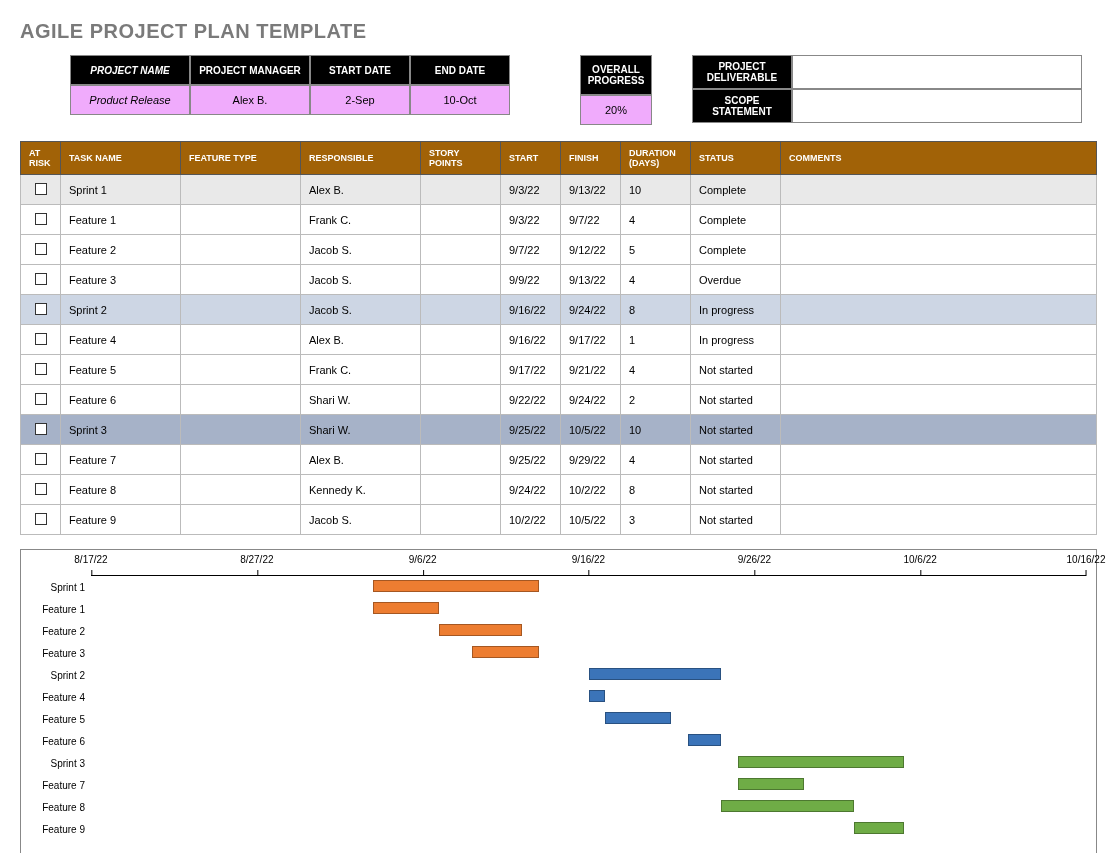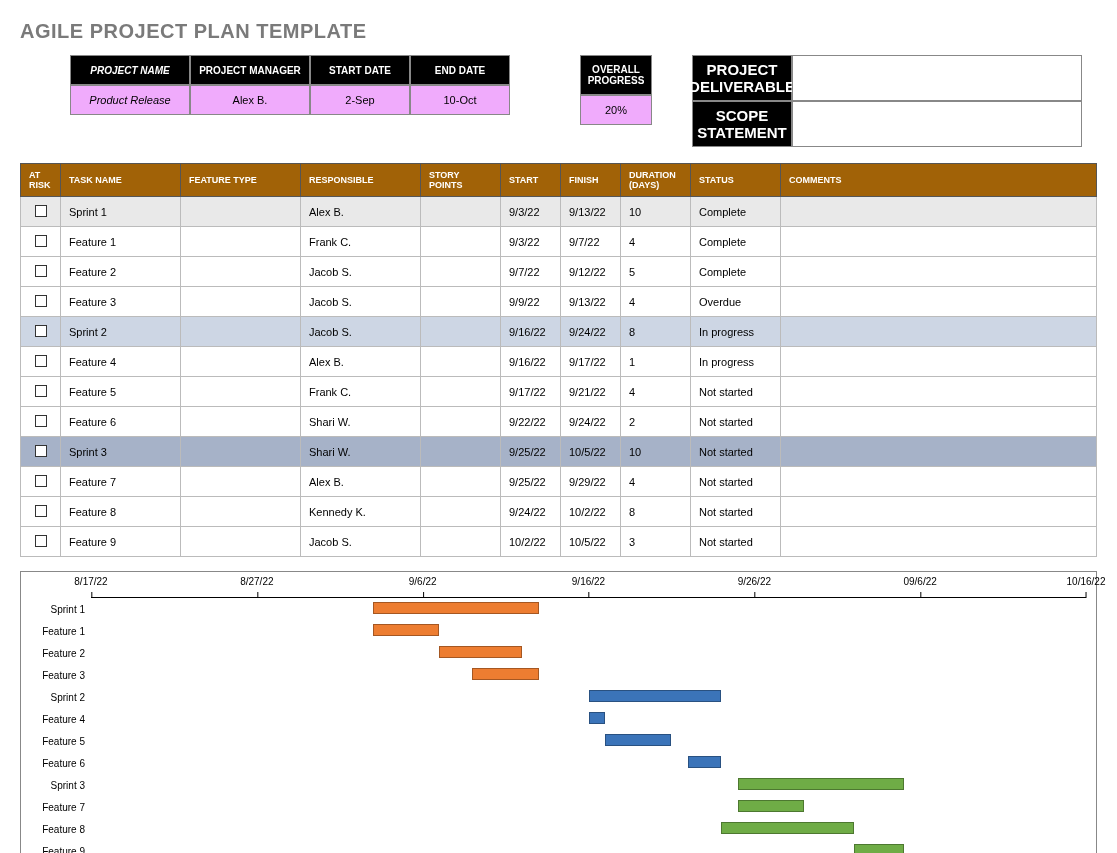--- a/index.html
+++ b/index.html
@@ -38,21 +38,21 @@
   .w1 { width:120px;font-style:italic; }
   .w2 { width:120px; }
   .w3 { width:100px; }
   .w4 { width:100px; }
   .gap { width:70px; }
   .wprog{ width:72px; }
   .gap2{ width:40px; }
   .wdel{ width:100px;}
   .wdelv{ width:290px;}
   .side-pair { display:flex; }
-  .hdr-small { min-height:20px; padding:5px 6px; font-size:15px;}
+  .hdr-small { min-height:20px; padding:5px 6px; font-size:10px;}
   .hdr-small-v { min-height:20px; padding:5px; background:#fff; border:1px solid #888;}
 
   table.tasks {
     width: 100%;
     border-collapse: collapse;
     margin-bottom: 14px;
   }
   table.tasks th {
     background:#a16207; color:#fff; font-size:9px; text-align:left;
     padding:6px 8px; border:1px solid #555; font-weight:bold;
@@ -296,21 +296,21 @@
     </tbody>
 </table>
 
 <div class="gantt">
   <div class="axis" id="gantt-axis">
       <span class="tick" style="left: 0%;">8/17/22</span>
       <span class="tick" style="left: 16.6667%;">8/27/22</span>
       <span class="tick" style="left: 33.3333%;">9/6/22</span>
       <span class="tick" style="left: 50%;">9/16/22</span>
       <span class="tick" style="left: 66.6667%;">9/26/22</span>
-      <span class="tick" style="left: 83.3333%;">09/6/22</span>
+      <span class="tick" style="left: 83.3333%;">10/6/22</span>
       <span class="tick" style="left: 100%;">10/16/22</span>
     </div>
   <div id="gantt-rows">
       <div class="grow">
         <div class="glabel">Sprint 1</div>
         <div class="gtrack">
           <div class="bar orange" style="left: 28.3333%; width: 16.6667%;"></div>
         </div>
       </div>
       <div class="grow">

